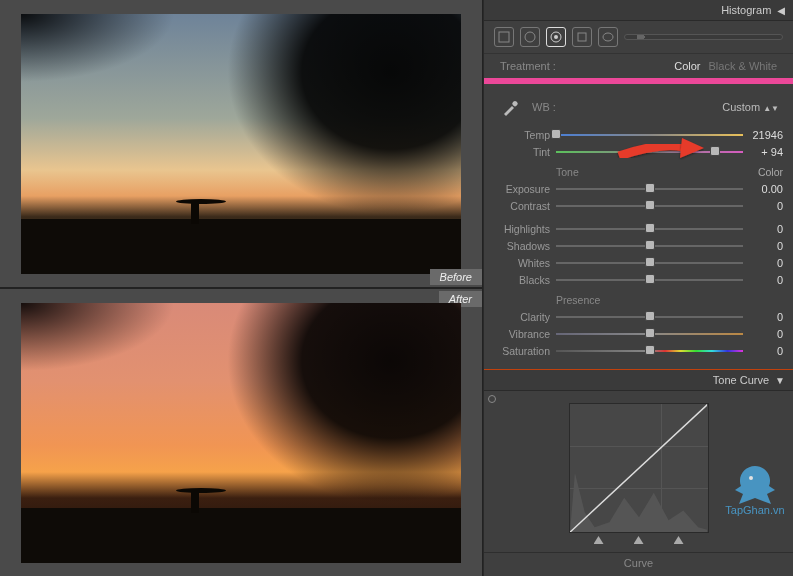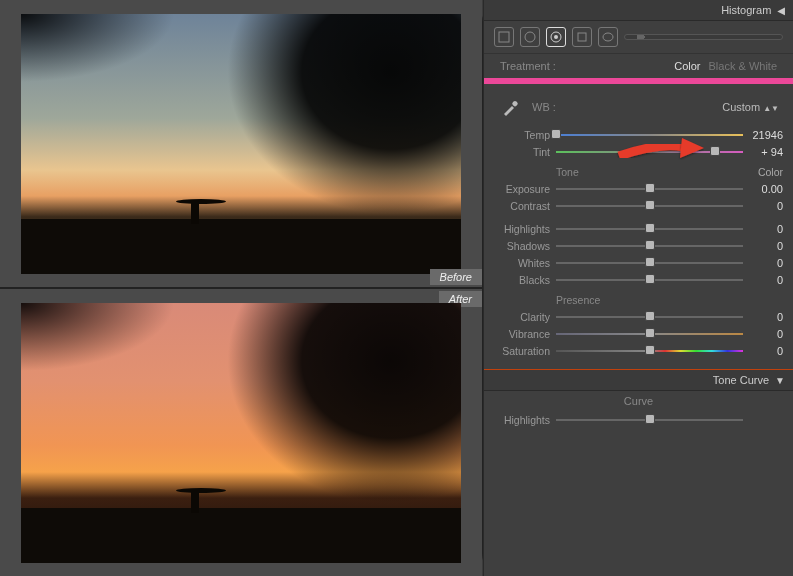--- a/index.html
+++ b/index.html
@@ -1,18 +1,18 @@
 <!DOCTYPE html>
 <html><head>
 <meta charset="utf-8">
 <style>
 * { margin: 0; padding: 0; box-sizing: border-box; font-family: "Helvetica Neue", Arial, sans-serif; font-size: 11px; }
 body { background: #3b3b3b; color: #a0a0a0; width: 793px; height: 576px; overflow: hidden; }
 .app { display: flex; height: 100%; }
-.preview-area { flex: 1; background: #4a4a4a; display: flex; flex-direction: column; border-right: 1px solid #222; border-radius: 22px; }
+.preview-area { flex: 1; background: #4a4a4a; display: flex; flex-direction: column; border-right: 1px solid #222; }
 .preview-split { flex: 1; display: flex; flex-direction: column; }
 .preview-half { flex: 1; position: relative; background: #4a4a4a; display: flex; align-items: center; justify-content: center; }
 .photo { width: 440px; height: 260px; margin: 10px; background: #000; position: relative; overflow: hidden; }
 .sky-before { position:absolute; inset:0; background: linear-gradient(to bottom, #6e8399 0%, #9ea79a 40%, #e9c58f 60%, #e8a063 70%, #3a2a1a 78%, #1a150f 100%); }
 .sky-after  { position:absolute; inset:0; background: linear-gradient(to bottom, #d98a78 0%, #e29170 30%, #f19553 55%, #f6a24a 65%, #3b1f10 75%, #120c08 100%); }
 .tree { position:absolute; right:-20px; top:-20px; width:300px; height:260px; background: radial-gradient(ellipse at 70% 30%, rgba(0,0,0,0.95) 0%, rgba(0,0,0,0.9) 30%, rgba(0,0,0,0) 55%); }
 .branch { position:absolute; left:0; top:0; width:180px; height:80px; background: radial-gradient(ellipse at 0% 0%, rgba(0,0,0,0.9) 0%, rgba(0,0,0,0) 60%); }
 .ground { position:absolute; bottom:0; left:0; right:0; height:55px; background:#0e0b07; }
 .person { position:absolute; bottom:50px; left:170px; width:8px; height:22px; background:#0b0804; }
 .board { position:absolute; bottom:70px; left:155px; width:50px; height:5px; background:#0b0804; border-radius:50%; }
@@ -260,20 +260,42 @@
             <div class="thumb" style="left:50%"></div>
           </div>
         <div class="val">0</div>
       </div>
     </div>
 
     <div class="panel-header">
       <span>Tone Curve</span>
         <span class="tri">▼</span>
     </div>
+    <div class="tone-curve" style="position:relative;">
+      <div class="point-dot"></div>
+      <div class="curve-box">
+        <svg class="curve-hist" viewBox="0 0 140 130" preserveAspectRatio="none">
+          <path d="M0 130 L5 70 L15 110 L25 125 L40 120 L55 95 L70 115 L85 90 L100 118 L115 108 L130 125 L140 128 L140 130 Z" fill="#555"></path>
+        </svg>
+        <div class="curve-grid"></div>
+        <svg class="curve-diag" viewBox="0 0 140 130" preserveAspectRatio="none">
+          <line x1="0" y1="130" x2="140" y2="0" stroke="#ddd" stroke-width="1.5"></line>
+        </svg>
+      </div>
+      <div class="curve-thumbs">
+        <div class="ct"></div>
+        <div class="ct"></div>
+        <div class="ct"></div>
+      </div>
+      <svg class="watermark" width="60" height="56">
+        <path d="M30 6 C40 6 48 16 44 26 L50 30 L42 34 L46 44 L30 38 L14 44 L18 34 L10 30 L16 26 C12 16 20 6 30 6 Z" fill="#4aa3d8"></path>
+        <circle cx="26" cy="18" r="2" fill="#fff"></circle>
+        <text x="30" y="54" text-anchor="middle" fill="#4aa3d8" font-size="9">TapGhan.vn</text>
+      </svg>
+    </div>
 
     <div class="region">
       <div class="sec">Curve</div>
       <div class="row">
         <div class="lab">Highlights</div>
         <div class="track">
             <div class="track-line"></div>
             <div class="thumb" style="left:50%"></div>
           </div>
         <div class="val"></div>

